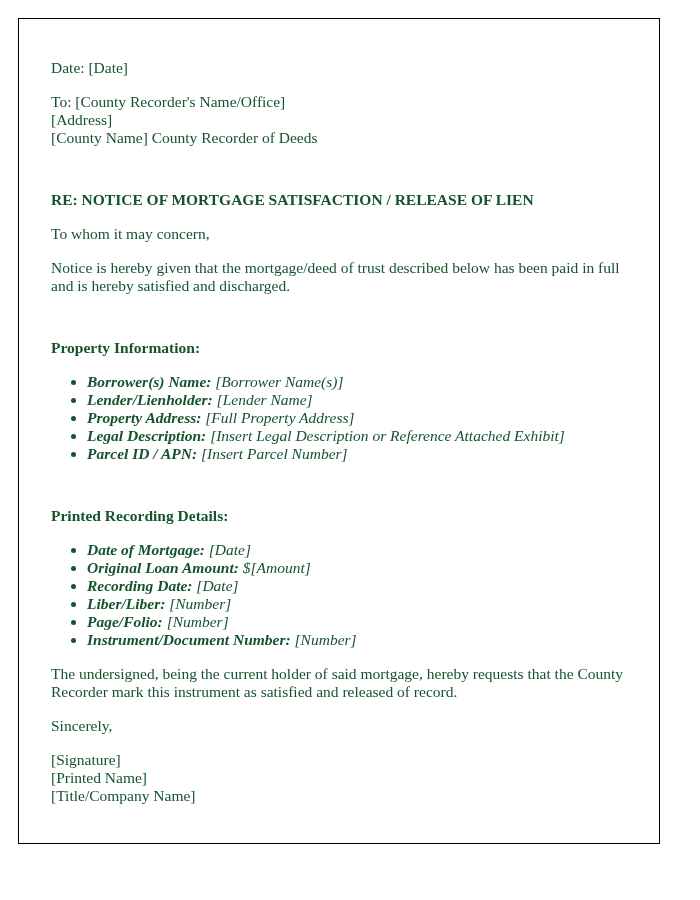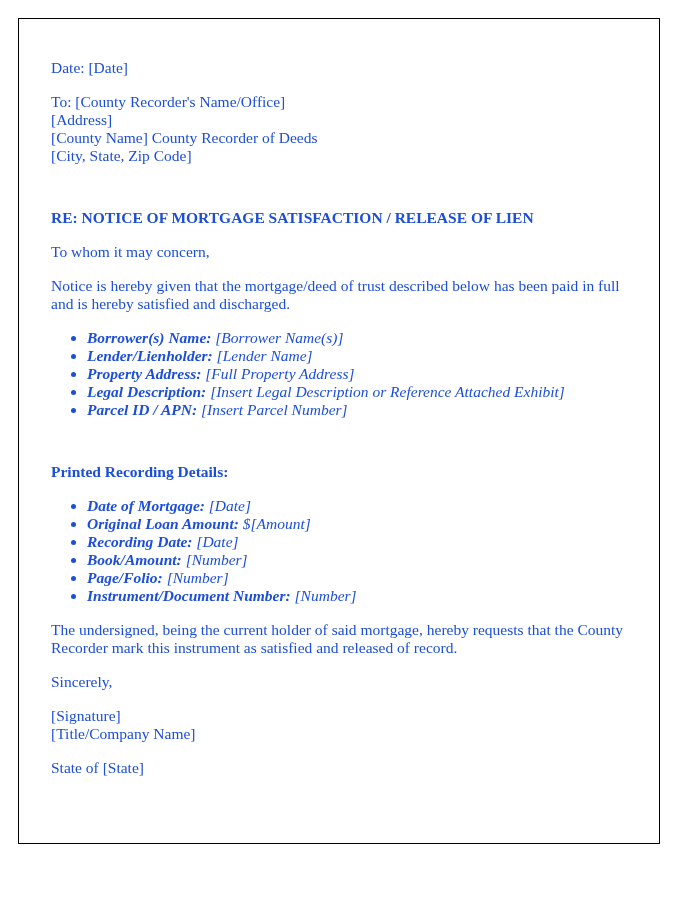--- a/index.html
+++ b/index.html
@@ -25,21 +25,21 @@
     height: 826px;
     border: 1px solid #000000;
     box-sizing: border-box;
     background: #ffffff;
     padding: 40px 32px 0 32px;
     overflow: hidden;
   }
   .content {
     height: 754px;
     overflow: hidden;
-    color: #1d4ed8;
+    color: #14532d;
     font-size: 15.5px;
     line-height: 18px;
   }
   .block {
     margin: 0 0 16px 0;
   }
   .line {
     min-height: 18px;
   }
   .bold {
@@ -62,55 +62,56 @@
 <div class="canvas">
   <div class="page">
     <div class="content">
 
       <div class="block line">Date: [Date]</div>
 
       <div class="block">
         <div class="line">To: [County Recorder's Name/Office]</div>
         <div class="line">[Address]</div>
         <div class="line">[County Name] County Recorder of Deeds</div>
-        <div class="line">[City, State, Zip Code]</div>
       </div>
 
       <div class="block line bold">RE: NOTICE OF MORTGAGE SATISFACTION / RELEASE OF LIEN</div>
 
       <div class="block line">To whom it may concern,</div>
 
       <div class="block">Notice is hereby given that the mortgage/deed of trust described below has been paid in full and is hereby satisfied and discharged.</div>
 
+      <div class="block line bold">Property Information:</div>
 
       <ul class="detail-list">
         <li><span class="bold">Borrower(s) Name:</span><span> [Borrower Name(s)]</span></li>
         <li><span class="bold">Lender/Lienholder:</span><span> [Lender Name]</span></li>
         <li><span class="bold">Property Address:</span><span> [Full Property Address]</span></li>
         <li><span class="bold">Legal Description:</span><span> [Insert Legal Description or Reference Attached Exhibit]</span></li>
         <li><span class="bold">Parcel ID / APN:</span><span> [Insert Parcel Number]</span></li>
       </ul>
 
       <div class="block line bold">Printed Recording Details:</div>
 
       <ul class="detail-list">
         <li><span class="bold">Date of Mortgage:</span><span> [Date]</span></li>
         <li><span class="bold">Original Loan Amount:</span><span> $[Amount]</span></li>
         <li><span class="bold">Recording Date:</span><span> [Date]</span></li>
-        <li><span class="bold">Book/Amount:</span><span> [Number]</span></li>
+        <li><span class="bold">Liber/Liber:</span><span> [Number]</span></li>
         <li><span class="bold">Page/Folio:</span><span> [Number]</span></li>
         <li><span class="bold">Instrument/Document Number:</span><span> [Number]</span></li>
       </ul>
 
       <div class="block">The undersigned, being the current holder of said mortgage, hereby requests that the County Recorder mark this instrument as satisfied and released of record.</div>
 
       <div class="block line">Sincerely,</div>
 
       <div class="block">
         <div class="line">[Signature]</div>
+        <div class="line">[Printed Name]</div>
         <div class="line">[Title/Company Name]</div>
       </div>
 
 
       <div class="block line">State of [State]</div>
 
     </div>
   </div>
 </div>
 

